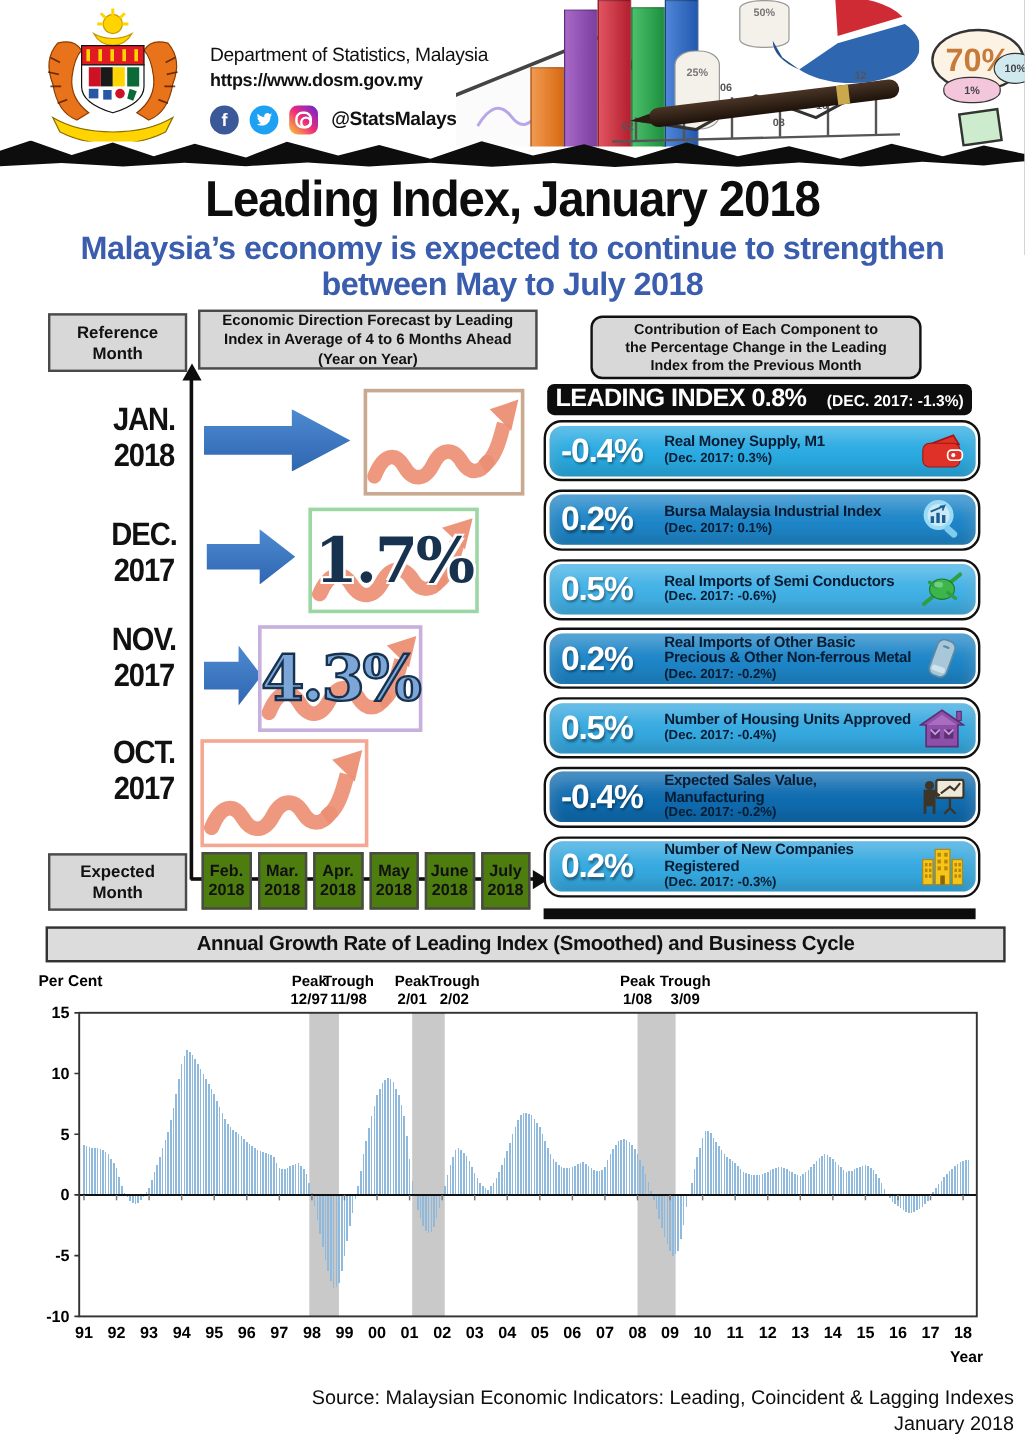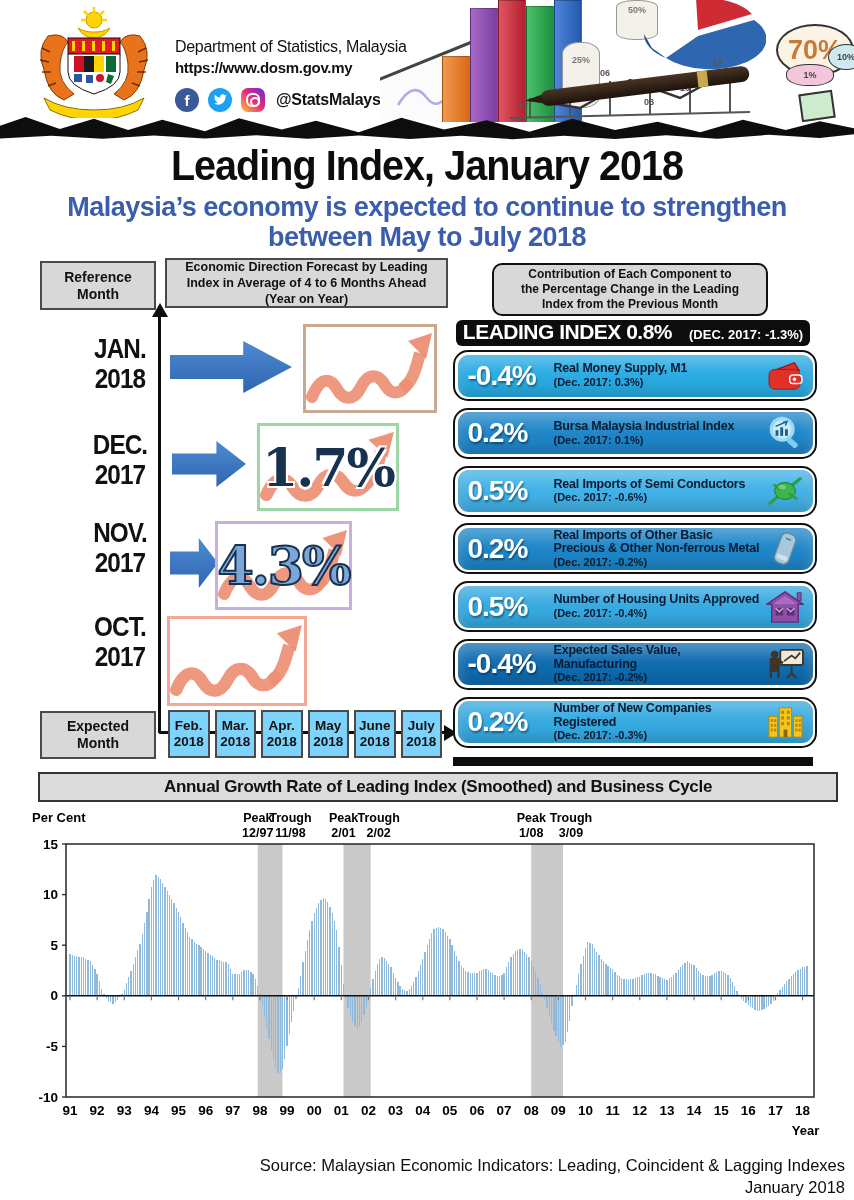--- a/index.html
+++ b/index.html
@@ -64,21 +64,21 @@
       clip-path:polygon(0 27%,60% 27%,60% 0,100% 50%,60% 100%,60% 73%,0 73%);}
 
   .pctbox{position:absolute;background:#fff;display:flex;align-items:center;justify-content:center;}
   .pctbox svg.wave{position:absolute;inset:0;width:100%;height:100%;}
   .pctnum{position:relative;font-family:"DejaVu Serif",serif;font-weight:700;letter-spacing:-2px;}
   .pct-navy{color:#16324f;text-shadow:2px 2px 0 #fff,-2px 2px 0 #fff,2px -2px 0 #fff,-2px -2px 0 #fff;}
   .pct-blue{color:#7ca6d8;-webkit-text-stroke:2px #16324f;}
   .pct-light{color:#aac8e6;-webkit-text-stroke:2px #16324f;}
 
   .mbox-row{left:168px;top:710px;width:274px;display:flex;gap:5px;}
-  .mbox{flex:1;height:44px;background:#7dd3fc;border:2px solid #4a4a4a;display:flex;flex-direction:column;
+  .mbox{flex:1;height:44px;background:#4d7c0f;border:2px solid #4a4a4a;display:flex;flex-direction:column;
         align-items:center;justify-content:center;font-weight:700;font-size:13.5px;line-height:16px;}
 
   
   .contribbox{left:492px;top:263px;width:276px;height:53px;background:#d8d8d8;border:2.5px solid #111;
       border-radius:10px;display:flex;align-items:center;justify-content:center;text-align:center;
       font-size:12px;font-weight:700;line-height:15px;padding:0 24px;box-sizing:border-box;}
   .libar{left:456px;top:320px;width:354px;height:26px;background:#0d0d0d;border-radius:6px;color:#fff;
       display:flex;align-items:baseline;justify-content:center;gap:17px;}
   .libar .big{font-size:21px;font-weight:700;letter-spacing:-.5px;}
   .libar .small{font-size:13px;font-weight:700;}

